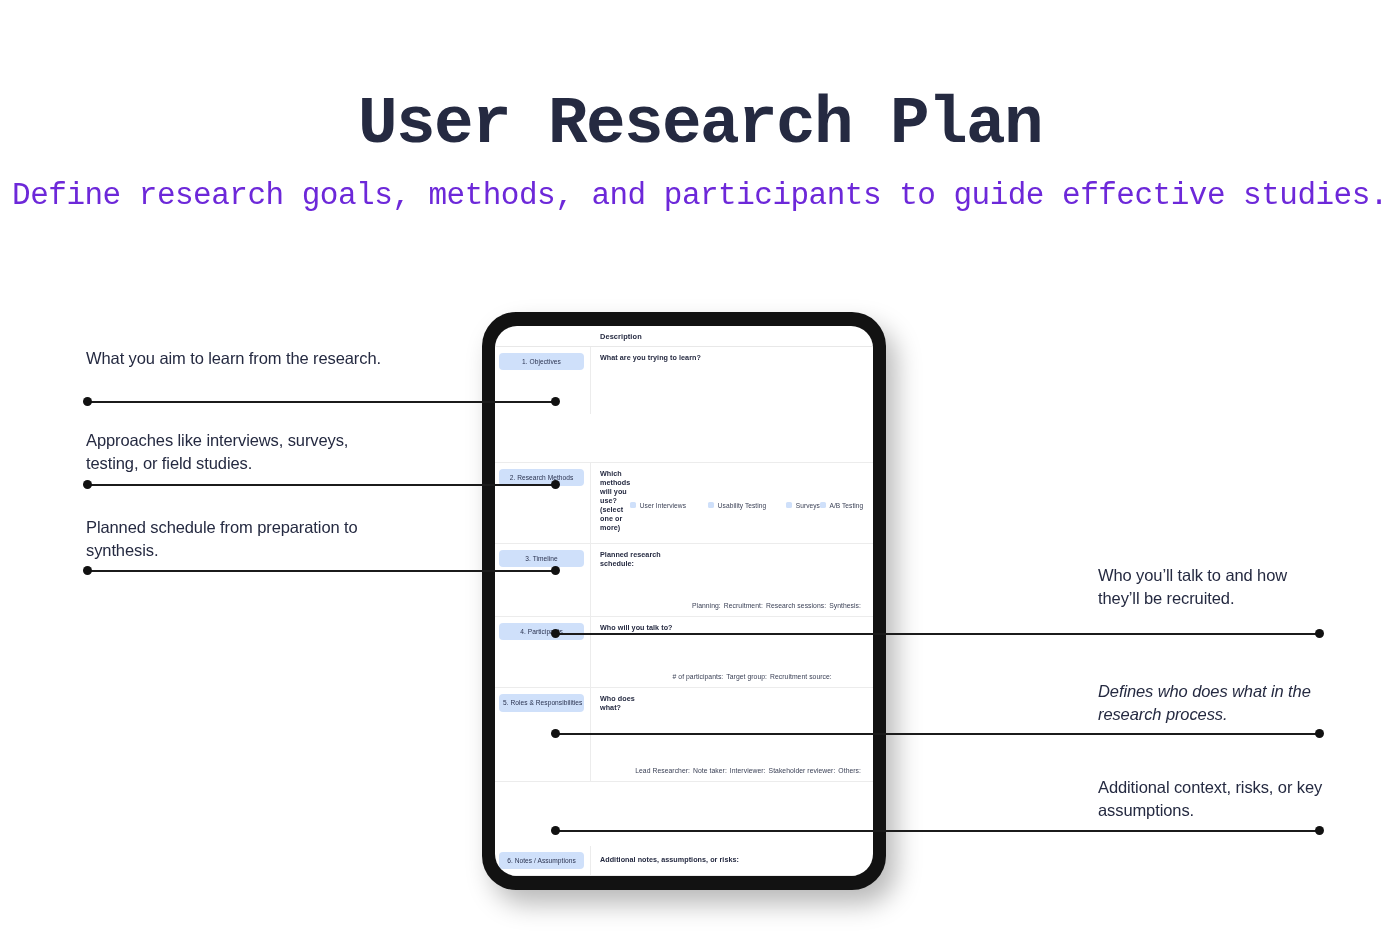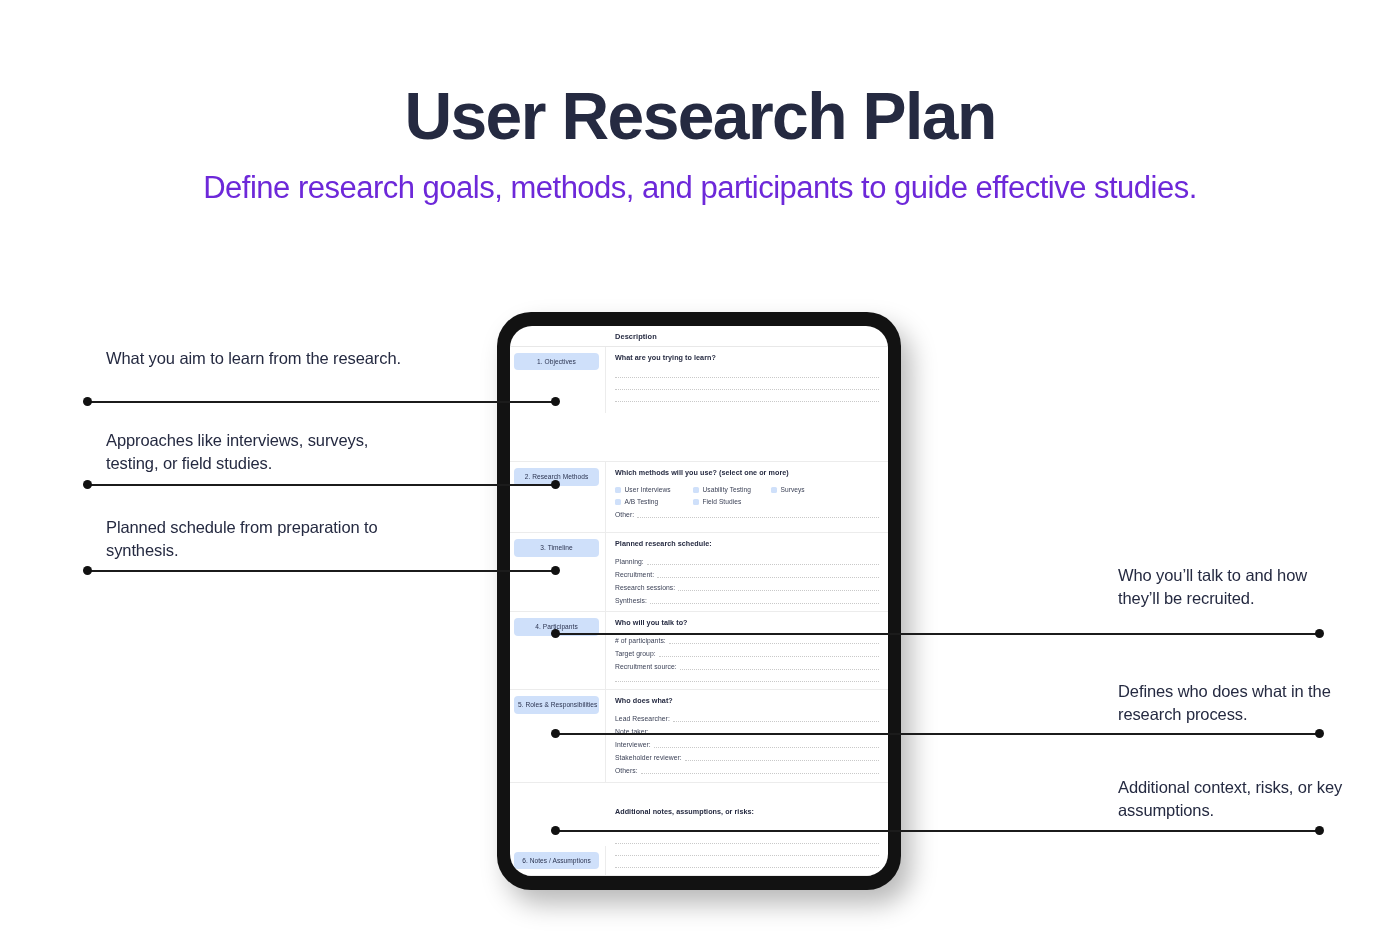--- a/index.html
+++ b/index.html
@@ -6,35 +6,35 @@
   html, body {
     width: 1400px; height: 932px;
     background: #ffffff;
     font-family: "Liberation Sans", sans-serif;
     color: #252a41;
     overflow: hidden;
   }
   #page { position: relative; width: 1400px; height: 932px; background: #fff; }
 
   
-  #header { position: absolute; left: 0; top: 8px; width: 1400px; text-align: center; }
+  #header { position: absolute; left: 0; top: 16px; width: 1400px; text-align: center; font-family: Liberation Mono, monospace; }
   #title {
     margin-top: 74px;
     font-size: 66px; font-weight: 700; letter-spacing: -1.6px;
     color: #252a41; line-height: 1.06;
   }
   #subtitle {
     margin-top: 14px;
     font-size: 31px; font-weight: 400; letter-spacing: -0.5px;
     color: #6d28d9; line-height: 1.45;
   }
 
   
   #tablet {
-    position: absolute; left: 497px; top: 312px;
+    position: absolute; left: 482px; top: 312px;
     width: 404px; height: 578px;
     background: #121212;
     border-radius: 34px;
     padding: 14px 13px;
     box-shadow: 10px 14px 26px rgba(0,0,0,0.28);
     z-index: 3;
   }
   #screen {
     width: 100%; height: 100%;
     background: #ffffff;
@@ -80,21 +80,21 @@
     padding: 5px 4px;
     text-align: center;
     letter-spacing: 0.05px;
     line-height: 1.1;
     white-space: nowrap;
     overflow: hidden;
   }
   .cell-right {
     flex: 1;
     padding: 6px 9px 7px 9px;
-    display: flex; flex-direction: column;
+    display: flex; 
   }
   .q {
     font-size: 7.2px; font-weight: 700; color: #252a41;
     letter-spacing: 0.05px; margin-bottom: 4px;
   }
   .blankline {
     height: 0; border-bottom: 1px dotted #c9c9c9;
     margin-top: 11px;
   }
   .field {
@@ -121,21 +121,21 @@
   .lline, .rline {
     position: absolute; height: 1.6px; background: #1b1b1b; z-index: 5;
   }
   .dot {
     position: absolute; width: 9px; height: 9px; border-radius: 50%;
     background: #111; z-index: 6;
   }
   .note {
     position: absolute;
     font-size: 16.5px; line-height: 1.38; color: #252a41;
-    letter-spacing: -0.1px; font-weight: 400; margin-left: 20px;
+    letter-spacing: -0.1px; font-weight: 400;
   }
 </style>
 </head>
 <body>
 
 <div id="page">
 
   <div id="header">
     <div id="title">User Research Plan</div>
     <div id="subtitle">Define research goals, methods, and participants to guide effective studies.</div>
@@ -163,21 +163,21 @@
 
   <div class="rline" style="left:556px; top:830px; width:766px;"></div>
   <div class="dot" style="left:551px; top:826px;"></div>
   <div class="dot" style="left:1315px; top:826px;"></div>
 
   <div class="note" style="left:86px; top:347px; width:300px;">What you aim to learn from the research.</div>
   <div class="note" style="left:86px; top:429px; width:300px;">Approaches like interviews, surveys, testing, or field studies.</div>
   <div class="note" style="left:86px; top:516px; width:300px;">Planned schedule from preparation to synthesis.</div>
 
   <div class="note" style="left:1098px; top:564px; width:230px;">Who you’ll talk to and how they’ll be recruited.</div>
-  <div class="note" style="left:1098px; top:680px; width:230px;">Defines who does what in the research process.</div>
+  <div class="note" style="left:1098px; top:680px; width:230px;font-style:italic;">Defines who does what in the research process.</div>
   <div class="note" style="left:1098px; top:776px; width:230px;">Additional context, risks, or key assumptions.</div>
 
   <div id="tablet">
     <div id="screen">
 
       <div class="tbl-head">
         <div class="hcell-left"></div>
         <div class="hcell-right">Description</div>
       </div>
 

